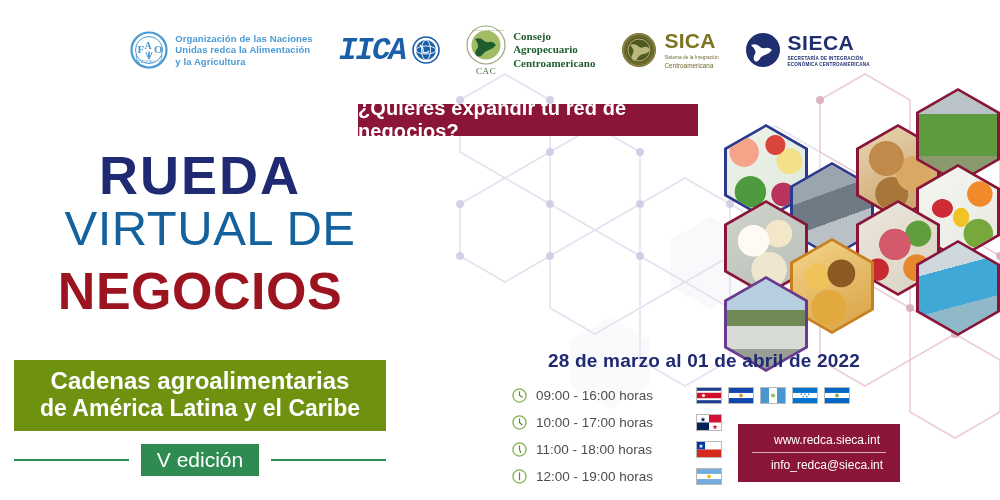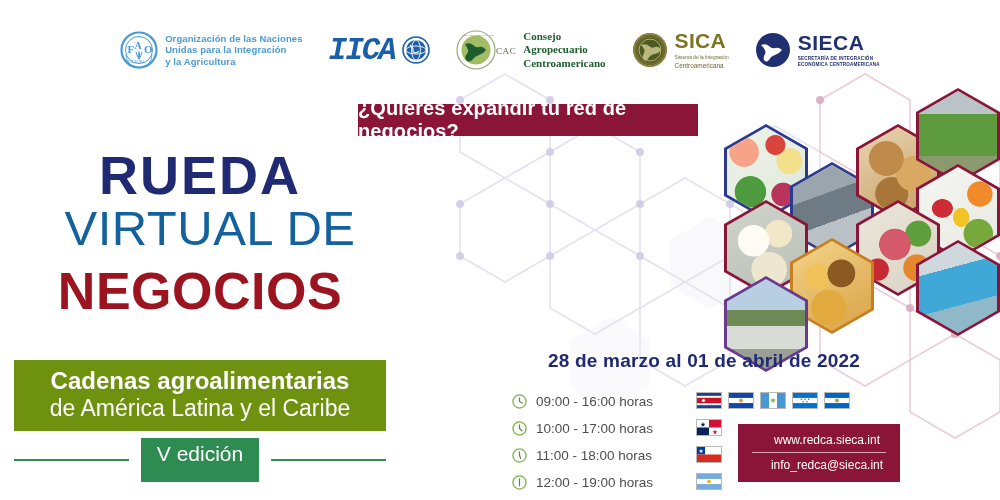--- a/index.html
+++ b/index.html
@@ -17,21 +17,21 @@
   
   .logobar{position:absolute;left:0;top:14px;width:1000px;height:72px;
            display:flex;align-items:center;justify-content:center;gap:26px;z-index:5;}
   .logo{display:flex;align-items:center;gap:7px;}
   .logo-txt{line-height:1.16;}
 
   .fao-txt{color:#4a9ad4;font-weight:bold;font-size:9.5px;letter-spacing:.1px;}
   .iica-word{color:#1b5fa8;font-weight:bold;font-style:italic;font-size:31px;letter-spacing:-2px;
              font-family:Liberation Mono, monospace;text-align:right;}
   .cac-wrap{display:flex;align-items:center;gap:7px;}
-  .cac-emblem-wrap{display:flex;flex-direction:row;align-items:center;}
+  .cac-emblem-wrap{display:flex;flex-direction:column;align-items:center;}
   .cac-label{font-family:"Liberation Serif",serif;font-size:9px;color:#3f6b3a;letter-spacing:.6px;margin-top:1px;}
   .cac-txt{color:#1f5c2e;font-weight:bold;font-size:11px;line-height:1.22;font-family:"Liberation Serif",serif;}
   .sieca-word{color:#1f2f70;font-weight:bold;font-size:21px;letter-spacing:.5px;}
   .sieca-sub{color:#1f2f70;font-size:4.6px;font-weight:bold;line-height:1.45;letter-spacing:.2px;}
   .sica-word{color:#7d7320;font-weight:bold;font-size:21px;letter-spacing:.3px;}
   .sica-sub{color:#6f6a33;font-size:4.8px;line-height:1.5;}
   .sica-sub b{font-size:6.4px;font-weight:normal;}
 
   
   .qbanner{position:absolute;left:358px;top:104px;width:340px;height:32px;
@@ -40,33 +40,33 @@
 
   
   .headline{position:absolute;left:0;top:150px;width:400px;z-index:6;text-align:center;}
   .t-rueda{font-size:54px;font-weight:bold;color:#1f2a73;letter-spacing:2px;line-height:.95;}
   .t-virtual{font-size:49px;font-weight:normal;color:#14629d;letter-spacing:.5px;line-height:1.03;margin-top:2px;margin-left:20px;}
   .t-negocios{font-size:52px;font-weight:bold;color:#9c1420;letter-spacing:.5px;line-height:1.02;margin-top:11px;}
 
   .greenbox{position:absolute;left:14px;top:360px;width:372px;padding:7px 0 9px;
             background:#6f9110;text-align:center;z-index:6;}
   .gb1{color:#ffffff;font-weight:bold;font-size:24px;line-height:1.16;}
-  .gb2{color:#ffffff;font-weight:normal;font-size:23px;line-height:1.16;}
+  .gb2{color:#ffffff;font-weight:bold;font-size:23px;line-height:1.16;}
 
   .edition{position:absolute;left:14px;top:440px;width:372px;height:40px;
            display:flex;align-items:center;justify-content:center;gap:0;z-index:6;}
   .ed-rule{height:2px;background:#2e8b51;flex:1;}
-  .ed-chip{background:#2e8b51;color:#fff;font-size:21px;padding:4px 16px 16px;margin:0 12px;}
+  .ed-chip{background:#2e8b51;color:#fff;font-size:21px;padding:4px 16px 4px;margin:0 12px;}
 
   
   .dateline{position:absolute;left:548px;top:350px;z-index:6;
             color:#1f2a73;font-weight:bold;font-size:19px;letter-spacing:.2px;}
 
   .sched{position:absolute;left:512px;top:382px;z-index:6;}
-  .srow{display:flex;align-items:flex-end;height:27px;}
+  .srow{display:flex;align-items:center;height:27px;}
   .clock{width:15px;height:15px;margin-right:9px;flex:none;}
   .stime{color:#4d4d4d;font-size:13.5px;white-space:nowrap;width:160px;}
   .flags{display:flex;align-items:center;gap:6px;}
   .flag{width:26px;height:17px;border:1px solid #b9b9b9;box-sizing:border-box;overflow:hidden;
         position:relative;background:#fff;flex:none;}
 
   
   .contact{position:absolute;left:738px;top:424px;width:162px;padding:7px 0 8px;
            background:#8a1538;text-align:center;z-index:7;}
   .contact div{color:#ffffff;font-weight:normal;font-size:12px;line-height:1.5;padding-left:16px;}
@@ -145,21 +145,21 @@
         <text x="7.5" y="22" font-family="Liberation Serif, serif" font-size="11" font-weight="bold" fill="#4a9ad4">F</text>
         <text x="14.5" y="17.5" font-family="Liberation Serif, serif" font-size="10" font-weight="bold" fill="#4a9ad4">A</text>
         <text x="24" y="22" font-family="Liberation Serif, serif" font-size="11" font-weight="bold" fill="#4a9ad4">O</text>
         <path d="M19 19 q-2 6 0 10 q2-4 0-10z" fill="#4a9ad4"></path>
         <path d="M16 21 q1 4 3 7 M22 21 q-1 4 -3 7" stroke="#4a9ad4" stroke-width="1" fill="none"></path>
         <path d="M6 24 a13 13 0 0 0 26 0" fill="none" stroke="#4a9ad4" stroke-width="0.8"></path>
         <text x="6" y="32" font-family="Liberation Serif, serif" font-size="3.6" fill="#4a9ad4">FIAT PANIS</text>
       </svg>
       <div class="logo-txt">
         <div class="fao-txt">Organización de las Naciones</div>
-        <div class="fao-txt">Unidas para la Integración</div>
+        <div class="fao-txt">Unidas redca la Alimentación</div>
         <div class="fao-txt">y la Agricultura</div>
       </div>
     </div>
 
     <div class="logo">
       <span class="iica-word">IICA</span>
       <svg width="28" height="28" viewBox="0 0 28 28">
         <circle cx="14" cy="14" r="13" fill="none" stroke="#1b5fa8" stroke-width="1.6"></circle>
         <circle cx="14" cy="14" r="10" fill="#1b5fa8"></circle>
         <ellipse cx="14" cy="14" rx="10" ry="4" fill="none" stroke="#ffffff" stroke-width="0.9"></ellipse>

